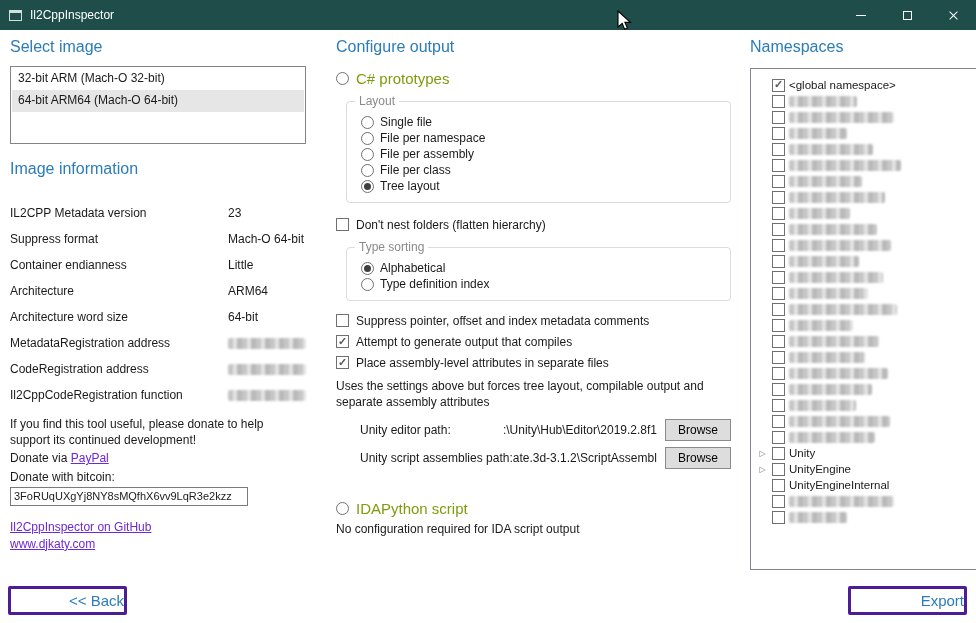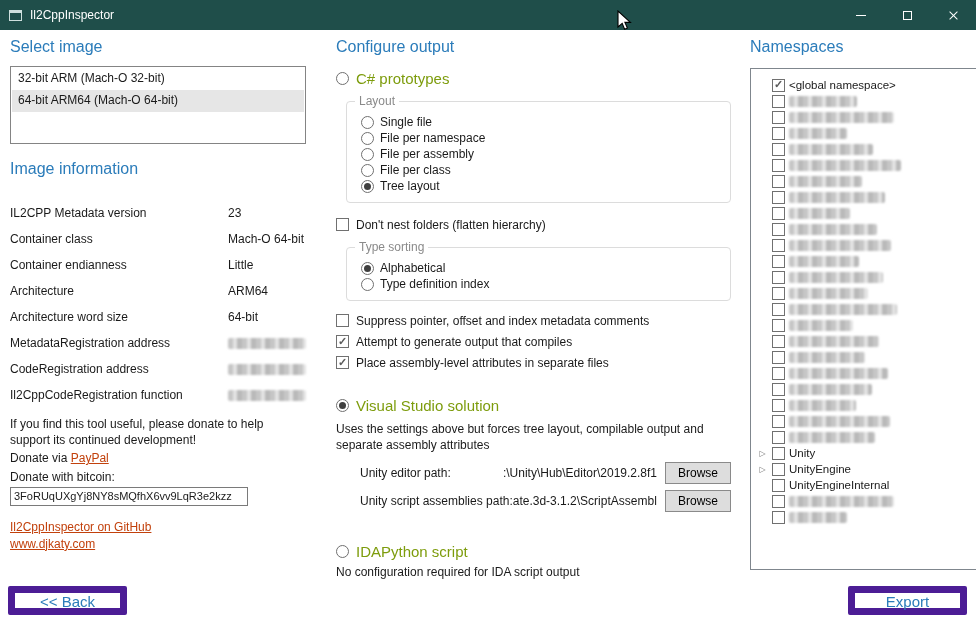--- a/index.html
+++ b/index.html
@@ -18,29 +18,29 @@
   .tb-btn { width:46px; height:30px; display:flex; align-items:center; justify-content:center; cursor:default; }
   .min-glyph { width:10px; height:1px; background:#fff; display:block; }
   .max-glyph { width:9px; height:9px; border:1px solid #fff; display:block; }
   .x-glyph { position:relative; width:11px; height:11px; display:block; }
   .x-glyph::before,.x-glyph::after { content:""; position:absolute; left:5px; top:0; width:1px; height:11px; background:#fff; }
   .x-glyph::before { transform:rotate(45deg); } .x-glyph::after { transform:rotate(-45deg); }
 
   
   h2.heading { font-size:16px; font-weight:400; color:#2b7cba; }
   .green-label { font-size:15px; color:#7d9c0c;text-align:right; }
-  .link { color:#c2410c; text-decoration:underline; cursor:pointer; }
+  .link { color:#6d28d9; text-decoration:underline; cursor:pointer; }
   .radio { width:13px; height:13px; min-width:13px; border:1px solid #707070; border-radius:50%; background:#fff; display:inline-block; position:relative; }
   .radio.on::after { content:""; position:absolute; left:2px; top:2px; right:2px; bottom:2px; border-radius:50%; background:#3f3f3f; }
   .cb { width:13px; height:13px; min-width:13px; border:1px solid #707070; background:#fff; display:inline-flex; align-items:center; justify-content:center; font-size:11px; line-height:1; color:#5c5c5c; }
   .cb.on::before { content:"✓"; font-weight:bold; margin-top:-1px; }
   .redacted { height:11px; border-radius:2px; display:inline-block; vertical-align:middle;
     background:repeating-linear-gradient(90deg,#c6c6c6 0 5px,#e3e3e3 5px 9px,#b9b9b9 9px 14px);
     filter:blur(1.2px); }
-  .big-btn { position:absolute; width:119px; height:29px; background:#fff; border:7px solid #4c1d95; border-radius:2px; color:#2b7cba; font-size:15px; font-family:"Liberation Sans",sans-serif; cursor:pointer; }
+  .big-btn { position:absolute; width:119px; height:29px; background:#fff; border:3px solid #4c1d95; border-radius:2px; color:#2b7cba; font-size:15px; font-family:"Liberation Sans",sans-serif; cursor:pointer;text-align:right; }
   .big-btn.back { left:8px; top:586px; }
   .big-btn.export { left:848px; top:586px; }
 
   
   #left { position:absolute; left:10px; top:38px; width:296px; }
   #left h2 { margin-bottom:10px; }
   .listbox { border:1px solid #848484; height:78px; padding:1px; overflow:hidden; }
   .li-item { padding:3px 6px; height:22px; }
   .li-item.selected { background:#e6e6e6; }
   .info-heading { margin-top:16px; }
@@ -110,21 +110,21 @@
       <div class="li-item selected">64-bit ARM64 (Mach-O 64-bit)</div>
     </div>
 
   <h2 class="heading info-heading">Image information</h2>
   <div class="info-table">
       <div class="info-row">
         <span class="info-label">IL2CPP Metadata version</span>
         <span class="info-value">23</span>
       </div>
       <div class="info-row">
-        <span class="info-label">Container class</span>
+        <span class="info-label">Suppress format</span>
         <span class="info-value">Mach-O 64-bit</span>
       </div>
       <div class="info-row">
         <span class="info-label">Container endianness</span>
         <span class="info-value">Little</span>
       </div>
       <div class="info-row">
         <span class="info-label">Architecture</span>
         <span class="info-value">ARM64</span>
       </div>
@@ -218,24 +218,20 @@
       <div class="cb-row">
         <span class="cb on"></span>
         <span>Attempt to generate output that compiles</span>
       </div>
       <div class="cb-row">
         <span class="cb on"></span>
         <span>Place assembly-level attributes in separate files</span>
       </div>
     </div>
 
-  <div class="radio-row big vs">
-    <span class="radio on"></span>
-    <span class="green-label">Visual Studio solution</span>
-  </div>
   <p class="vs-desc">Uses the settings above but forces tree layout, compilable output and separate assembly attributes</p>
   <div class="fields">
       <div class="field-row">
         <span class="field-label">Unity editor path:</span>
         <span class="field-value">:\Unity\Hub\Editor\2019.2.8f1</span>
         <button class="browse-btn">Browse</button>
       </div>
       <div class="field-row">
         <span class="field-label">Unity script assemblies path:</span>
         <span class="field-value">ate.3d-3.1.2\ScriptAssemblies</span>

